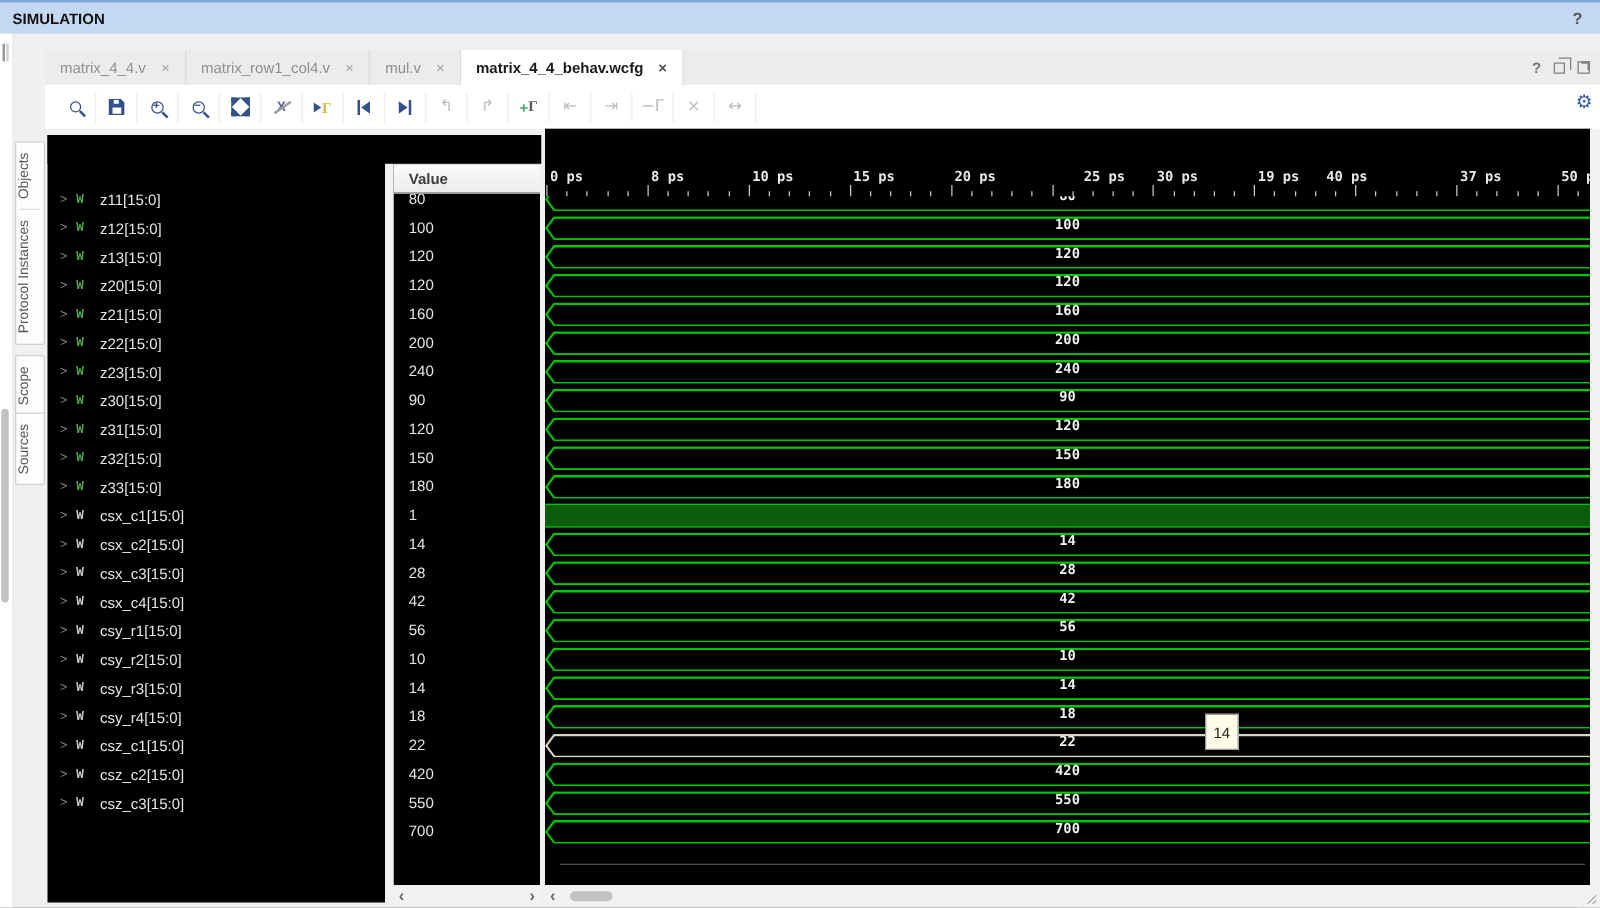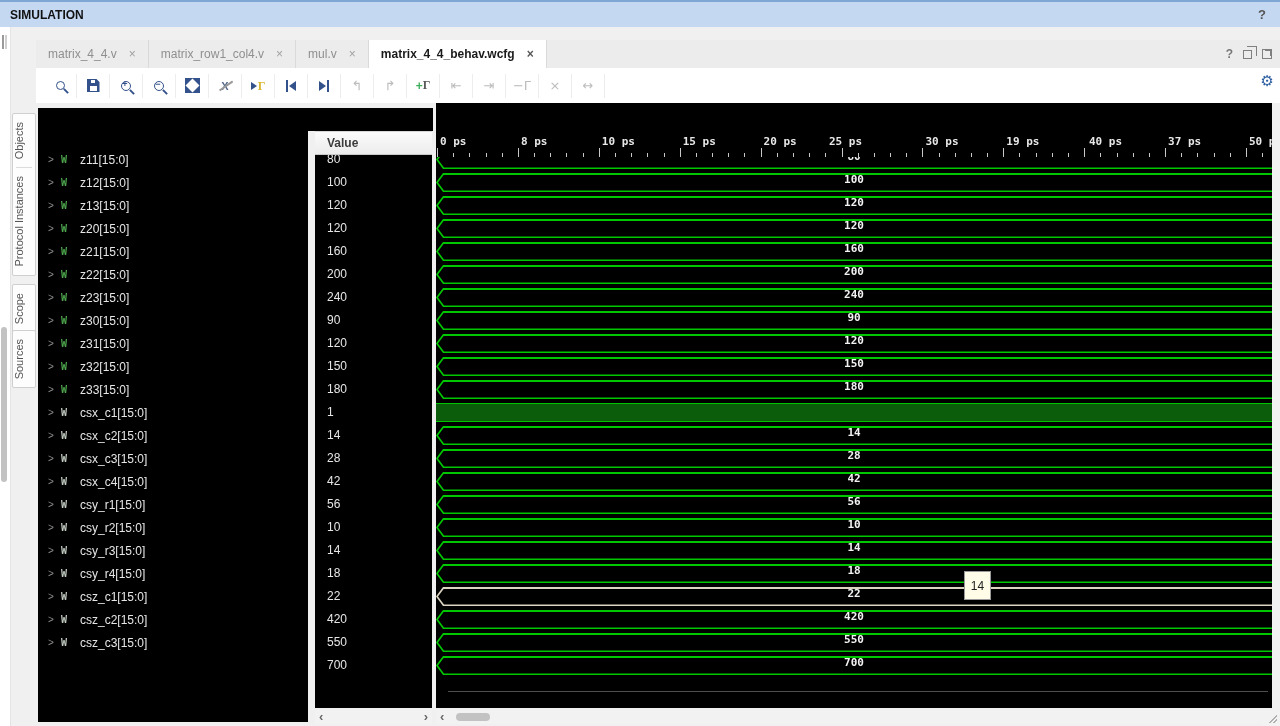--- a/index.html
+++ b/index.html
@@ -559,39 +559,39 @@
         <div class="tick minor" style="left: 276.06px;"></div>
         <div class="tick minor" style="left: 292.24px;"></div>
         <div class="tick minor" style="left: 308.42px;"></div>
         <div class="tick major" style="left: 324.6px;"></div>
         <div class="tick-label" style="left: 327.6px;">20 ps</div>
         <div class="tick minor" style="left: 340.78px;"></div>
         <div class="tick minor" style="left: 356.96px;"></div>
         <div class="tick minor" style="left: 373.14px;"></div>
         <div class="tick minor" style="left: 389.32px;"></div>
         <div class="tick major" style="left: 405.5px;"></div>
-        <div class="tick-label" style="left: 393px;">25 ps</div>
+        <div class="tick-label" style="left: 431px;">25 ps</div>
         <div class="tick minor" style="left: 421.68px;"></div>
         <div class="tick minor" style="left: 437.86px;"></div>
         <div class="tick minor" style="left: 454.04px;"></div>
         <div class="tick minor" style="left: 470.22px;"></div>
         <div class="tick major" style="left: 486.4px;"></div>
         <div class="tick-label" style="left: 489.4px;">30 ps</div>
         <div class="tick minor" style="left: 502.58px;"></div>
         <div class="tick minor" style="left: 518.76px;"></div>
         <div class="tick minor" style="left: 534.94px;"></div>
         <div class="tick minor" style="left: 551.12px;"></div>
         <div class="tick major" style="left: 567.3px;"></div>
         <div class="tick-label" style="left: 570.3px;">19 ps</div>
         <div class="tick minor" style="left: 583.48px;"></div>
         <div class="tick minor" style="left: 599.66px;"></div>
         <div class="tick minor" style="left: 615.84px;"></div>
         <div class="tick minor" style="left: 632.02px;"></div>
         <div class="tick major" style="left: 648.2px;"></div>
-        <div class="tick-label" style="left: 653px;">40 ps</div>
+        <div class="tick-label" style="left: 625px;">40 ps</div>
         <div class="tick minor" style="left: 664.38px;"></div>
         <div class="tick minor" style="left: 680.56px;"></div>
         <div class="tick minor" style="left: 696.74px;"></div>
         <div class="tick minor" style="left: 712.92px;"></div>
         <div class="tick major" style="left: 729.1px;"></div>
         <div class="tick-label" style="left: 732.1px;">37 ps</div>
         <div class="tick minor" style="left: 745.28px;"></div>
         <div class="tick minor" style="left: 761.46px;"></div>
         <div class="tick minor" style="left: 777.64px;"></div>
         <div class="tick minor" style="left: 793.82px;"></div>

